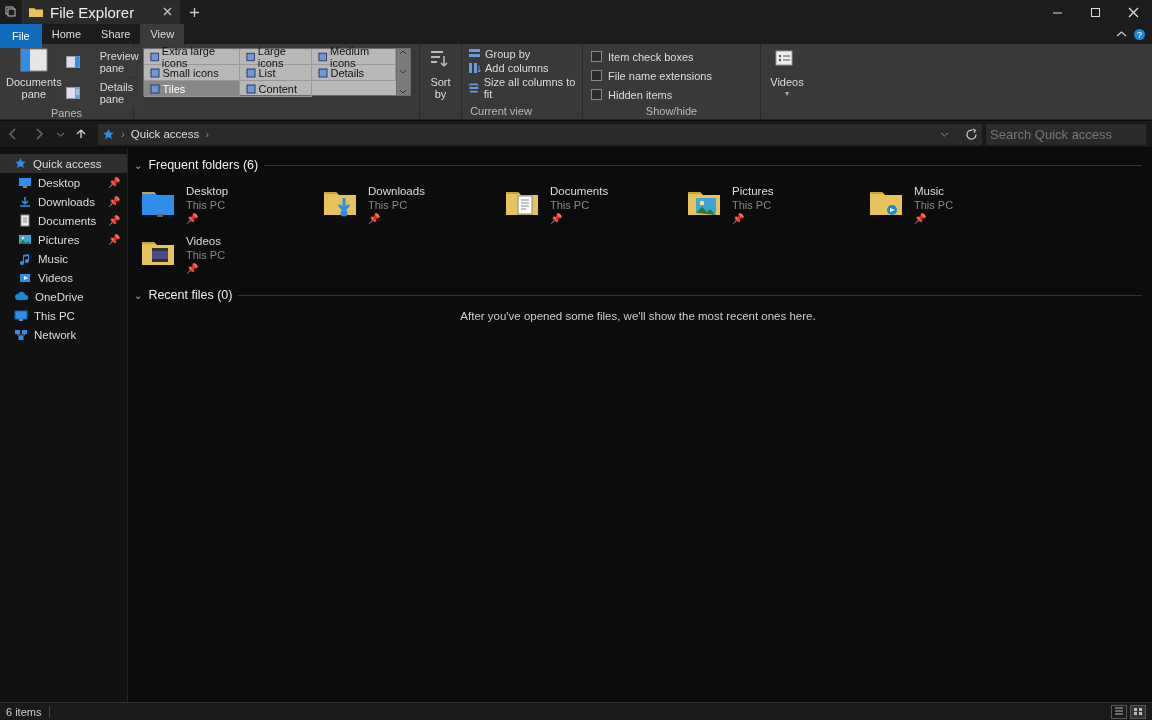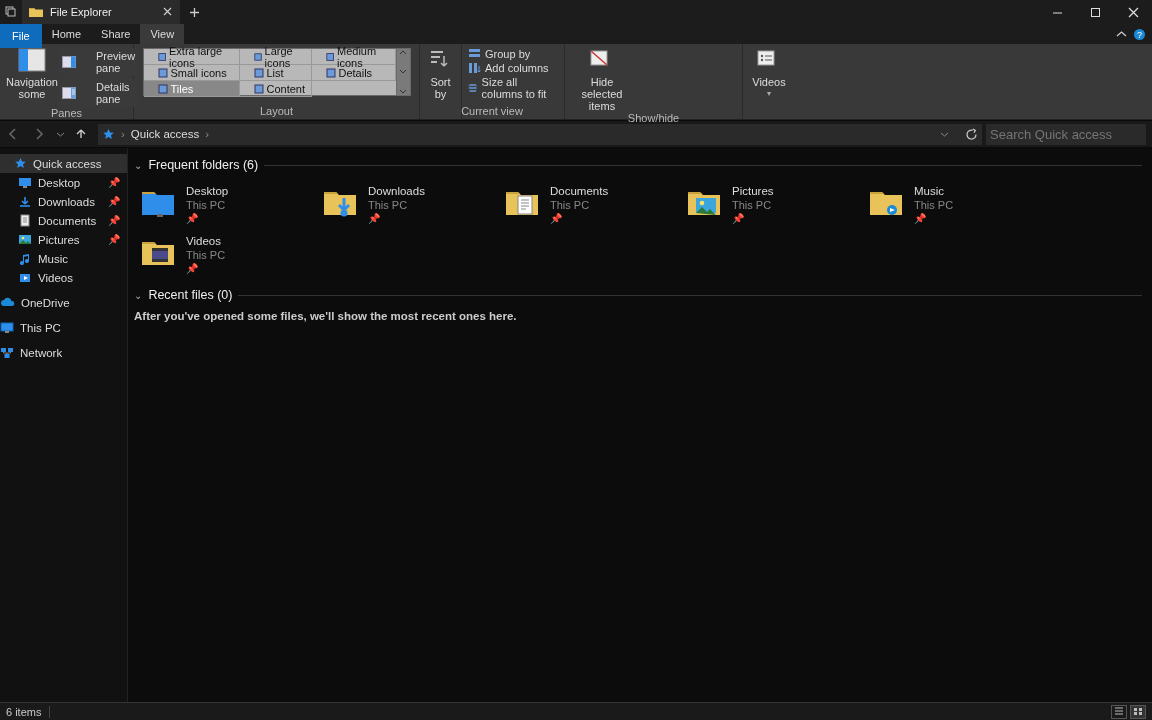--- a/index.html
+++ b/index.html
@@ -3,21 +3,21 @@
 <meta charset="utf-8">
 <style>
   * { margin: 0; padding: 0; box-sizing: border-box; font-family: 'Segoe UI', Arial, sans-serif; }
   html, body { width: 1152px; height: 720px; background: #0c0c0c; color: #ddd; overflow: hidden; }
   
   .titlebar { height: 24px; background: #1c1c1c; display: flex; align-items: stretch; }
   .titlebar-left { display: flex; align-items: center; }
   .sys-icon { width: 22px; height: 24px; display: flex; align-items: center; justify-content: center; }
   .tab { display: flex; align-items: center; background: #2b2b2b; height: 24px; padding: 0 10px 0 6px; min-width: 158px; position: relative; }
   .tab .ficon { margin-right: 6px; }
-  .tab-title { font-size: 11px; color: #eee; }
+  .tab-title { font-size: 15px; color: #eee; }
   .tab-close { position: absolute; right: 6px; top: 4px; width: 14px; height: 14px; display:flex;align-items:center;justify-content:center; }
   .tab-add { width: 28px; display:flex;align-items:center;justify-content:center; }
   .title-spacer { flex: 1; }
   .win-btn { width: 38px; display:flex;align-items:center;justify-content:center; }
   
   .menubar { height: 20px; background: #1c1c1c; display: flex; align-items: stretch; font-size: 11px; }
   .menu-item { padding: 0 10px; display:flex;align-items:center; color:#ddd; }
   .menu-item.file { background:#0f6cbd; color:#fff; padding:12px 12px; }
   .menu-item.active { background:#3a3a3a; }
   .menu-spacer { flex:1; }
@@ -25,54 +25,54 @@
   
   .ribbon { background:#393939; height:76px; display:flex; align-items:stretch; border-bottom:1px solid #222; }
   .rgroup { border-right:1px solid #2a2a2a; padding:2px 6px 0; display:flex; flex-direction:column; }
   .rgroup-body { flex:1; display:flex; align-items:flex-start; }
   .rgroup-label { font-size:11px; color:#bbb; text-align:center; padding-bottom:2px; }
   .big-btn { display:flex; flex-direction:column; align-items:center; width:56px; padding-top:2px; font-size:11px; color:#ddd; line-height:12px; text-align:center; }
   .big-btn .bicon { width:28px; height:26px; margin-bottom:2px; }
   .pane-col { display:flex; flex-direction:column; gap:3px; padding-top:2px; }
   .pane-btn { display:flex; align-items:center; gap:20px; font-size:11px; color:#ddd; padding:2px 4px; background:#3a3a3a; }
   .layout-grid { display:grid; grid-template-columns: 96px 72px 84px; grid-auto-rows: 16px; gap:0; border:1px solid #6a6a6a; background:#b8b8b8; }
-  .layout-cell { display:flex; align-items:center; gap:3px; font-size:11px; color:#111; padding-left:14px; border-right:1px solid #999; border-bottom:1px solid #999; }
+  .layout-cell { display:flex; align-items:center; gap:3px; font-size:11px; color:#111; padding-left:6px; border-right:1px solid #999; border-bottom:1px solid #999; }
   .layout-cell.sel { background:#888; color:#fff; }
   .layout-scroll { width:14px; background:#7a7a7a; display:flex; flex-direction:column; justify-content:space-between; align-items:center; border:1px solid #6a6a6a; border-left:none; }
   .layout-wrap { display:flex; height:48px; margin-top:2px; }
   .cv-col { display:flex; flex-direction:column; gap:2px; padding-top:2px; }
   .cv-item { display:flex; align-items:center; gap:4px; font-size:11px; color:#ddd; }
   .chkrow { display:flex; align-items:center; gap:6px; font-size:11px; color:#ddd; height:17px; }
   .chk { width:11px; height:11px; border:1px solid #888; background:#2a2a2a; }
   
   .addr { height:28px; background:#191919; border-top:1px solid #0a0a0a; border-bottom:1px solid #0a0a0a; display:flex; align-items:center; }
   .nav-btn { width:26px; height:28px; display:flex; align-items:center; justify-content:center; }
   .addr-box { flex:1; height:21px; background:#2a2a2a; margin:0 4px; display:flex; align-items:center; font-size:11.5px; color:#ddd; padding-left:4px; gap:6px; }
   .addr-drop { width:20px; display:flex;align-items:center;justify-content:center;color:#888;}
   .addr-refresh { width:22px; display:flex;align-items:center;justify-content:center; }
   .search { width:160px; height:21px; background:#2a2a2a; margin-right:6px; display:flex; align-items:center; padding:0 4px; }
   .search input { flex:1; background:transparent; border:none; color:#aaa; font-size:13px; outline:none; }
   
   .body { display:flex; height:calc(720px - 24px - 20px - 76px - 28px - 18px); }
   .tree { width:128px; background:#111; border-right:1px solid #222; padding-top:6px; }
   .tree-item { display:flex; align-items:center; height:19px; font-size:11.5px; color:#ddd; padding-left:18px; gap:6px; position:relative; }
-  .tree-item.top { padding-left:0; margin-top:6px; }
+  .tree-item.top { padding-left:14px; }
   .tree-item.qa { background:#2f2f2f; padding-left:14px; }
   .pin { position:absolute; right:6px; color:#888; font-size:10px; }
   .content { flex:1; background:#0c0c0c; padding:8px 10px 0 6px; overflow:auto; }
   .section-hdr { display:flex; align-items:center; gap:6px; font-size:12.5px; color:#eee; margin:2px 0 8px; }
   .section-hdr .line { flex:1; height:1px; background:#333; }
   .chev { color:#aaa; font-size:10px; }
   .folders { display:grid; grid-template-columns: repeat(5, 182px); gap:6px 0; }
   .folder { display:flex; align-items:flex-start; gap:10px; height:44px; padding:4px 6px; }
   .ficon-lg { width:36px; height:34px; position:relative; }
   .finfo { font-size:11.5px; line-height:14px; }
   .finfo .sub { color:#888; font-size:11px; }
   .finfo .p { color:#888; font-size:10px; }
-  .empty-msg { text-align:left; color:#ccc; font-size:11.5px; margin-top:6px;font-weight:bold; }
+  .empty-msg { text-align:center; color:#ccc; font-size:11.5px; margin-top:6px; }
   
   .status { height:18px; background:#1a1a1a; border-top:1px solid #333; display:flex; align-items:center; font-size:11px; color:#ccc; padding:0 6px; }
   .status .sep { width:1px; height:12px; background:#444; margin:0 8px; }
   .status-spacer { flex:1; }
   .view-sw { width:16px; height:14px; border:1px solid #555; margin-left:3px; display:flex; align-items:center; justify-content:center; }
   
   svg { display:block; }
 </style>
 </head>
 <body>
@@ -148,21 +148,21 @@
 
   <div class="rgroup" style="width:134px">
     <div class="rgroup-body">
       <div class="big-btn">
         <span class="bicon">
             <svg width="28" height="24" viewBox="0 0 28 24">
               <rect x="1" y="1" width="26" height="22" fill="#e6e6e6" stroke="#888"></rect>
               <rect x="1" y="1" width="9" height="22" fill="#2e8eea"></rect>
             </svg>
           </span>
-        <span>Navigation some</span>
+        <span>Documents pane</span>
       </div>
       <div class="pane-col">
         <div class="pane-btn">
           <span>
               <svg width="14" height="12" viewBox="0 0 14 12">
                 <rect x="0.5" y="0.5" width="13" height="11" fill="#dde" stroke="#99a"></rect>
                 <rect x="9" y="0.5" width="4.5" height="11" fill="#2e8eea"></rect>
               </svg>
             </span>
           <span>Preview pane</span>
@@ -241,39 +241,38 @@
             </svg>
           <svg width="8" height="6" viewBox="0 0 8 6">
               <path d="M1 1l3 3 3-3" fill="none" stroke="#333"></path>
             </svg>
           <svg width="8" height="6" viewBox="0 0 8 6">
               <path d="M1 1l3 3 3-3" fill="none" stroke="#333"></path>
             </svg>
         </div>
       </div>
     </div>
-    <div class="rgroup-label">Layout</div>
   </div>
 
   <div class="rgroup" style="width:42px">
     <div class="rgroup-body">
       <div class="big-btn" style="width:38px">
         <span class="bicon">
             <svg width="22" height="22" viewBox="0 0 22 22">
               <path d="M4 4h12M4 9h9M4 14h6" stroke="#bbb" stroke-width="2"></path>
               <path d="M17 8v10m0 0l-3-3m3 3l3-3" stroke="#bbb" stroke-width="1.5" fill="none"></path>
             </svg>
           </span>
         <span>Sort by</span>
       </div>
     </div>
     <div class="rgroup-label">&nbsp;</div>
   </div>
 
-  <div class="rgroup" style="width:104px; border-left:1px solid #2a2a2a; margin-left:-1px">
+  <div class="rgroup" style="width:122px; border-left:1px solid #2a2a2a; margin-left:-1px">
     <div class="rgroup-body">
       <div class="cv-col" id="cv-col">
           <div class="cv-item">
             <svg width="13" height="12" viewBox="0 0 13 12">
               <rect x="1" y="1" width="11" height="3" fill="#6a9bd8"></rect>
               <rect x="1" y="6" width="11" height="3" fill="#6a9bd8"></rect>
             </svg>
             <span>Group by</span>
           </div>
           <div class="cv-item">
@@ -292,29 +291,34 @@
             </svg>
             <span>Size all columns to fit</span>
           </div>
         </div>
     </div>
     <div class="rgroup-label" style="margin-left:-42px">Current view</div>
   </div>
 
   <div class="rgroup" style="width:178px">
     <div class="rgroup-body">
-      <div class="big-btn" style="width:62px">
-        <span class="bicon">
-            <svg width="24" height="22" viewBox="0 0 24 22">
-              <rect x="3" y="3" width="16" height="14" fill="#eee" stroke="#999"></rect>
-              <path d="M3 3l16 14" stroke="#c33" stroke-width="1.5"></path>
-            </svg>
-          </span>
-        <span>Hide selected items</span>
-      </div>
+      <div class="cv-col" id="sh-col" style="padding-left:2px">
+          <div class="chkrow">
+            <span class="chk"></span>
+            <span>Item check boxes</span>
+          </div>
+          <div class="chkrow">
+            <span class="chk"></span>
+            <span>File name extensions</span>
+          </div>
+          <div class="chkrow">
+            <span class="chk"></span>
+            <span>Hidden items</span>
+          </div>
+        </div>
     </div>
     <div class="rgroup-label">Show/hide</div>
   </div>
 
   <div class="rgroup" style="width:52px; border-right:none">
     <div class="rgroup-body">
       <div class="big-btn" style="width:48px">
         <span class="bicon">
             <svg width="22" height="22" viewBox="0 0 22 22">
               <rect x="3" y="3" width="16" height="14" fill="#eee" stroke="#999"></rect>

